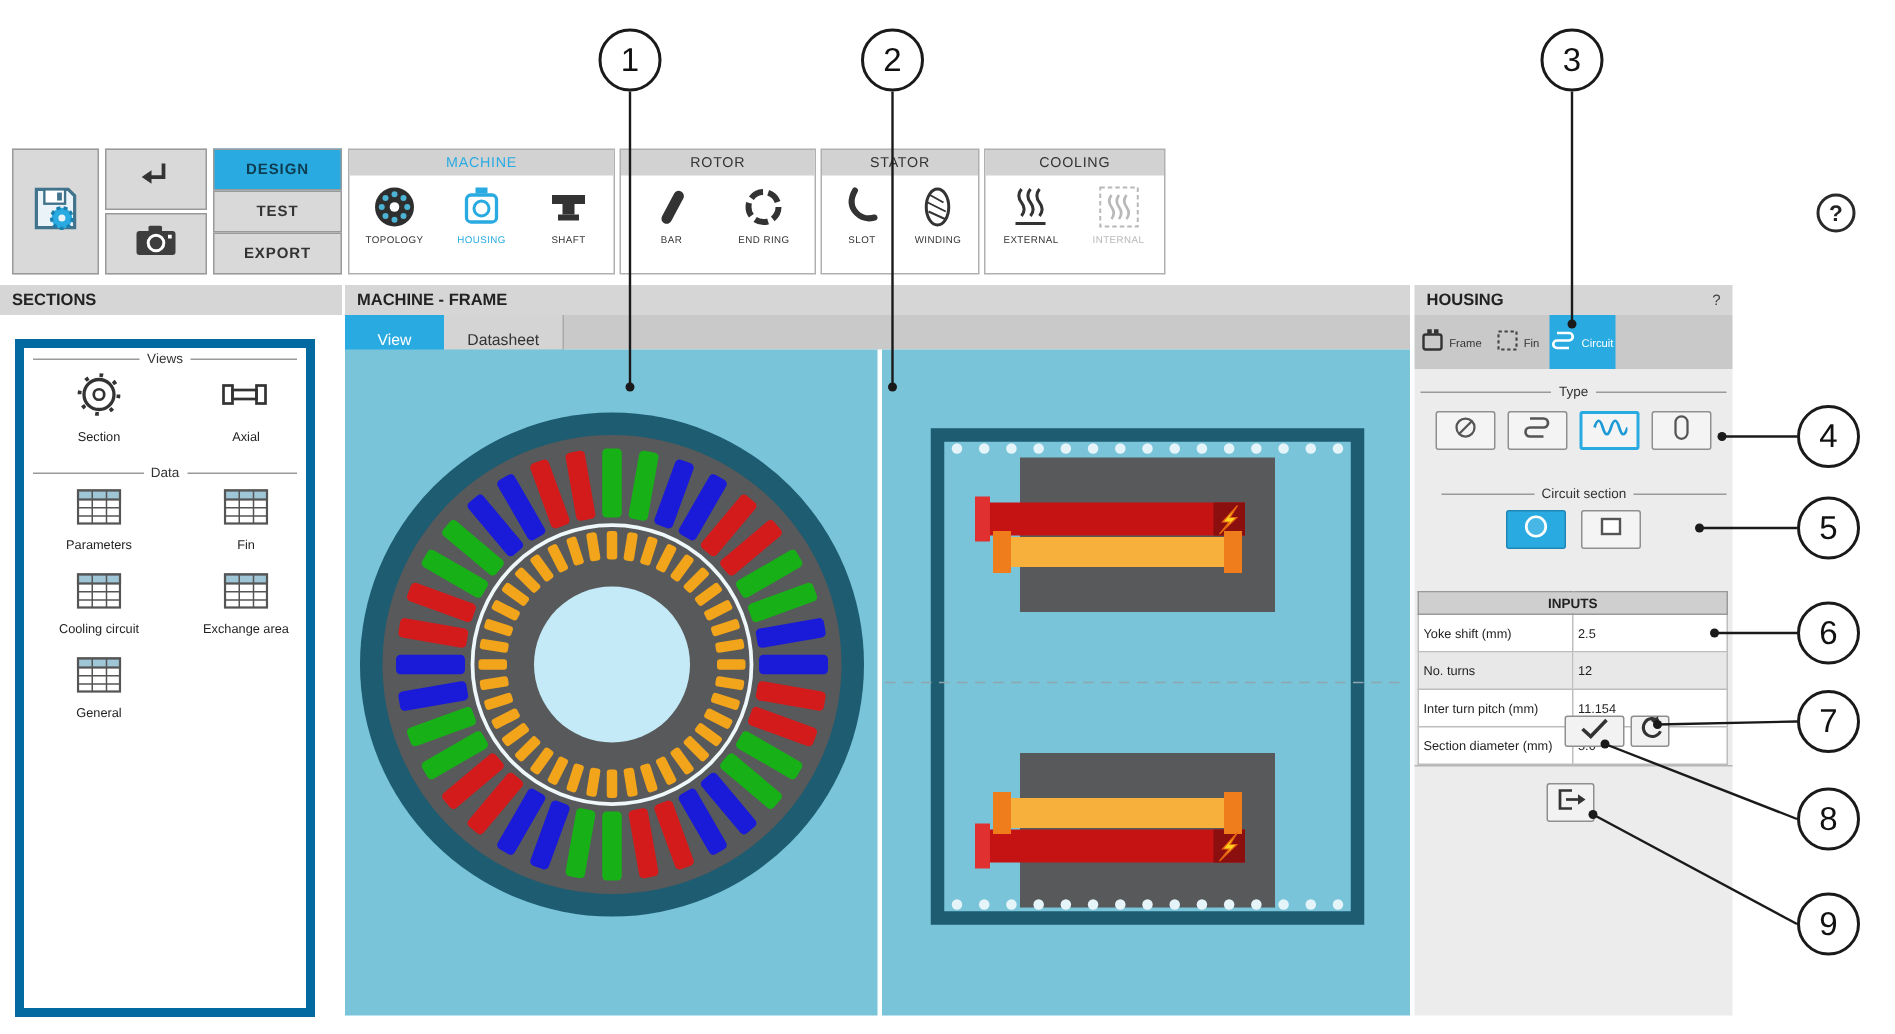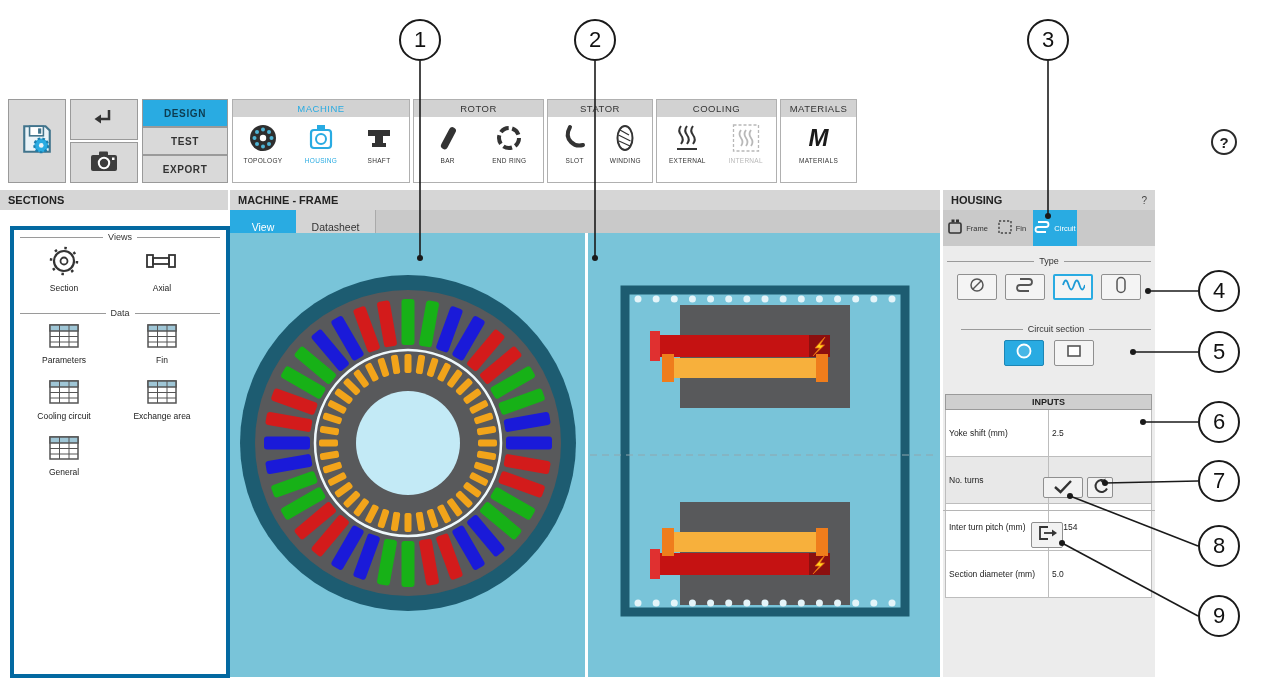--- a/index.html
+++ b/index.html
@@ -31,21 +31,21 @@
   .help-btn{position:absolute;left:1211px;top:129px;width:26px;height:26px;border:2px solid #2a2a2a;border-radius:50%;
     display:flex;align-items:center;justify-content:center;font-size:15px;font-weight:bold;color:#222;background:#fff;cursor:pointer}
 
   
   .panel{position:absolute;top:190px;height:487px;background:#fff}
   .panel-header{height:20px;background:#d6d6d6;display:flex;align-items:center;padding:0 8px;
     font-size:11px;font-weight:bold;color:#222}
   .panel-header .qmark{margin-left:auto;font-weight:normal;font-size:10px;color:#444;cursor:pointer}
 
   
-  .sections-box{position:absolute;left:10px;top:36px;width:220px;height:452px;border:4px solid #0369a1;background:#fff}
+  .sections-box{position:absolute;left:10px;top:36px;width:200px;height:452px;border:6px solid #0369a1;background:#fff}
   .legend{position:absolute;left:6px;right:6px;display:flex;align-items:center;gap:5px;font-size:9px;color:#333}
   .legend::before,.legend::after{content:"";flex:1;border-top:1px solid #9a9a9a}
   .s-cell{position:absolute;width:96px;display:flex;flex-direction:column;align-items:center;gap:3px;cursor:pointer}
   .s-lbl{font-size:8.5px;color:#222;text-align:center}
 
   
   .main-tabs{position:absolute;left:0;top:20px;width:100%;height:23px;background:#c9c9c9;display:flex}
   .main-tab{height:33px;display:flex;align-items:center;justify-content:center;font-size:10.5px;color:#333;cursor:pointer}
   .main-tab.selected{background:#29abe2;color:#fff}
   .main-tab.plain{background:#d4d4d4;border-right:1px solid #aaa}
@@ -57,21 +57,21 @@
   .h-tabs{position:absolute;left:0;top:20px;width:212px;height:36px;background:#c9c9c9;display:flex;padding-left:2px}
   .h-tab{width:44px;height:36px;display:flex;flex-direction:row;align-items:center;justify-content:center;gap:2px;
     font-size:7.5px;color:#333;cursor:pointer}
   .h-tab.selected{background:#29abe2;color:#fff}
   .sq-btn{position:absolute;width:40px;height:26px;background:#f4f4f4;border:1px solid #8f8f8f;border-radius:2px;
     display:flex;align-items:center;justify-content:center;cursor:pointer}
   .sq-btn.sel-outline{border:2px solid #29abe2}
   .sq-btn.sel-fill{background:#29abe2;border-color:#1d86b5}
   .inputs-table{position:absolute;left:2px;width:207px;border-collapse:collapse;font-size:8.5px;background:#fff;table-layout:fixed}
   .inputs-table th{background:#cfcfcf;border:1px solid #9a9a9a;font-size:9px;font-weight:bold;padding:2px;color:#222}
-  .inputs-table td{border:1px solid #bdbdbd;padding:18px 3px;color:#222;overflow:hidden;white-space:nowrap}
+  .inputs-table td{border:1px solid #bdbdbd;padding:7px 3px;color:#222;overflow:hidden;white-space:nowrap}
   .inputs-table tr:nth-child(3) td{background:#e8e8e8}
   .inputs-table .val-cell{width:57px}
   .action-btn{position:absolute;background:#f2f2f2;border:1px solid #8f8f8f;border-radius:2px;
     display:flex;align-items:center;justify-content:center;cursor:pointer}
   .h-divider{position:absolute;left:0;width:212px;border-top:1px solid #b5b5b5}
 </style>
 </head>
 <body>
 
 <div class="page">
@@ -250,31 +250,20 @@
           <svg width="30" height="30" viewBox="0 0 30 30">
             <rect x="2.5" y="2" width="25" height="26" fill="none" stroke="#b8b8b8" stroke-width="1.3" stroke-dasharray="3 2"></rect>
             <path d="M10,7 q-3,4 0,8 q3,4 0,8 M15,7 q-3,4 0,8 q3,4 0,8 M20,7 q-3,4 0,8 q3,4 0,8" fill="none" stroke="#b8b8b8" stroke-width="1.8"></path>
           </svg>
         </span>
         <span class="lbl">INTERNAL</span>
       </div>
     </div>
   </div>
 
-  <div class="group" style="left:780px;width:77px">
-    <div class="group-header">MATERIALS</div>
-    <div class="group-body">
-      <div class="ribbon-item" style="width:64px">
-        <span class="icon">
-            <span class="m-glyph">M</span>
-          </span>
-        <span class="lbl">MATERIALS</span>
-      </div>
-    </div>
-  </div>
 
   <div class="help-btn">?</div>
 
   <div class="panel" style="left:0;width:228px">
     <div class="panel-header">SECTIONS</div>
     <div class="sections-box">
       <div class="legend" style="top:2px">Views</div>
 
       <div class="s-cell" style="left:2px;top:16px">
         <span>

